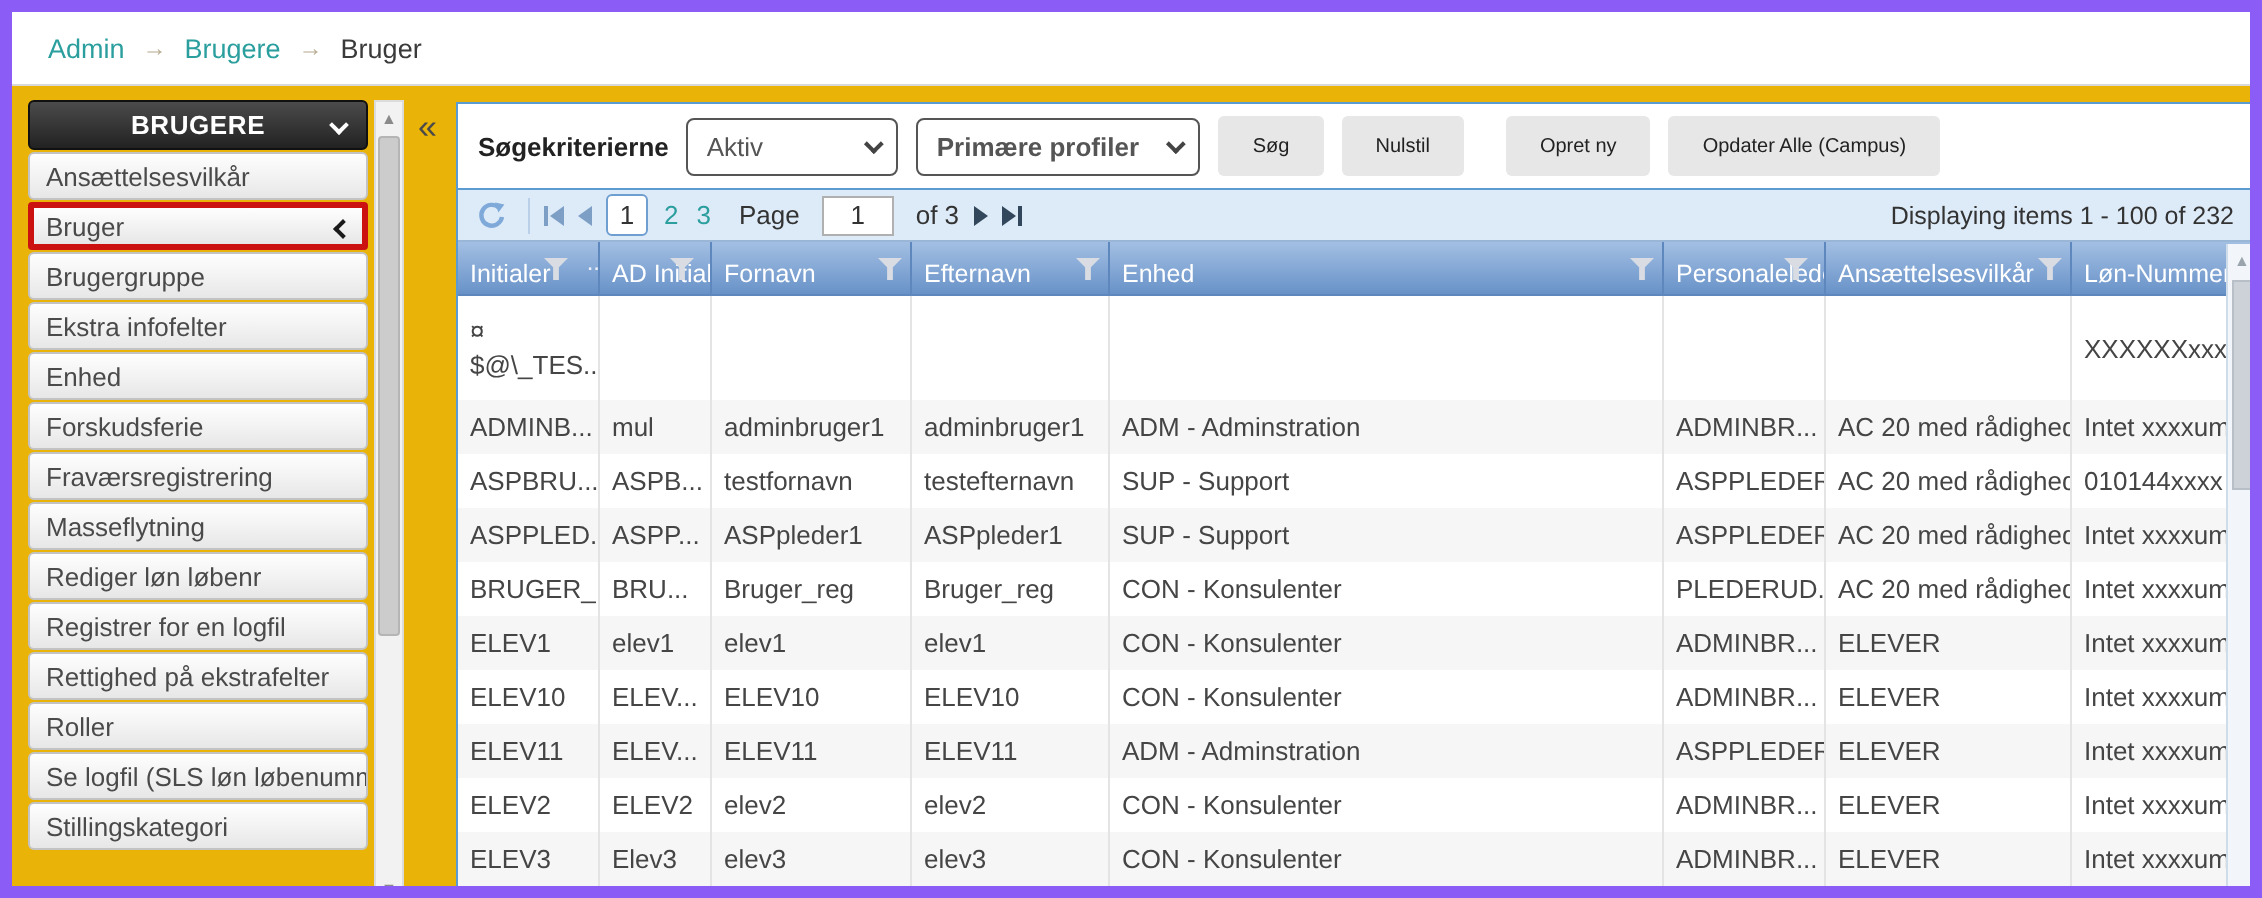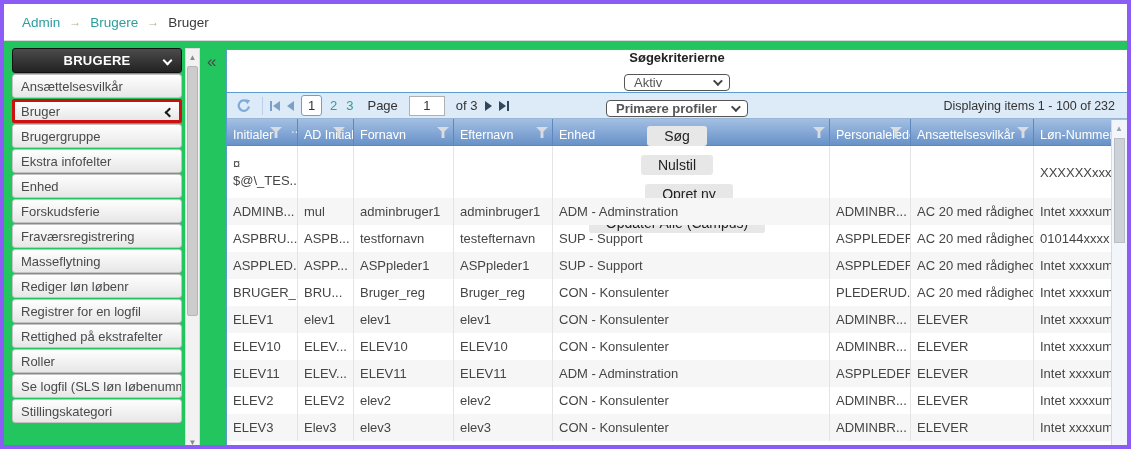--- a/index.html
+++ b/index.html
@@ -1,17 +1,17 @@
 <!DOCTYPE html>
 <html><head>
 <meta charset="utf-8">
 <style>
   * { margin:0; padding:0; box-sizing:border-box; }
   html,body { width:1131px; height:449px; background:#fff; font-family:"Liberation Sans", sans-serif; }
-  .frame { position:relative; width:1131px; height:449px; border:4px solid #8b5cf6; background:#22c55e; overflow:hidden; }
+  .frame { position:relative; width:1131px; height:449px; border:6px solid #8b5cf6; background:#eab308; overflow:hidden; }
 
   
   .breadcrumb { position:absolute; left:0; top:0; right:0; height:37px; background:#fff; border-bottom:1px solid #d9d9d9; display:flex; align-items:center; padding-left:18px; font-size:13.5px; gap:9px; }
   .bc-link { color:#2b9e9e; cursor:pointer; }
   .bc-current { color:#3a3a3a; }
   .bc-sep { color:#b9ac92; font-size:12px; }
 
   
   .sidebar { position:absolute; left:8px; top:44px; width:170px; }
   .sb-header { height:25px; background:linear-gradient(#4b4b4b,#222); border:1px solid #111; border-radius:3px; color:#fff; font-weight:bold; font-size:13px; display:flex; align-items:center; justify-content:center; position:relative; letter-spacing:.3px; cursor:pointer; }
@@ -24,28 +24,28 @@
   .sb-scroll .arr { position:absolute; left:0; width:13px; height:14px; display:flex; align-items:center; justify-content:center; color:#8a8a8a; font-size:8px; cursor:pointer; }
   .sb-scroll .arr.up { top:1px; }
   .sb-scroll .arr.down { bottom:1px; }
   .sb-scroll .thumb { position:absolute; left:1px; top:17px; width:11px; height:250px; background:#ccc; border:1px solid #b5b5b5; border-radius:2px; cursor:pointer; }
 
   .collapse-btn { position:absolute; left:203px; top:49px; width:18px; height:20px; color:#4a4a4a; font-size:17px; line-height:18px; cursor:pointer; }
 
   
   .panel { position:absolute; left:222px; top:45px; width:902px; height:398px; border:1px solid #5b9bd1; background:#fff; }
 
-  .toolbar { height:42px; display:flex; align-items:center; padding:0 10px; gap:9px;flex-direction:column; }
+  .toolbar { height:42px; display:flex; align-items:center; padding:0 10px; gap:9px; }
   .tb-label { font-size:13px; font-weight:bold; color:#222; }
   .select { height:29px; border:1px solid #555; border-radius:4px; background:#fff; display:flex; align-items:center; justify-content:space-between; padding:0 9px; font-size:13px; color:#555; cursor:pointer; }
   .select .chev { width:7px; height:7px; border-right:2px solid #444; border-bottom:2px solid #444; transform:rotate(45deg) translateY(-2px); }
   .sel-status { width:106px; }
   .sel-profile { width:142px;font-weight:bold; }
-  .btn { height:30px; background:#e7e7e7; border:none; border-radius:3px; padding:2px 17px; font-size:14px; color:#222; font-family:"Liberation Sans", sans-serif; cursor:pointer; }
-  .btn.opret { margin-left:24px; }
+  .btn { height:30px; background:#e7e7e7; border:none; border-radius:3px; padding:2px 17px; font-size:10px; color:#222; font-family:"Liberation Sans", sans-serif; cursor:pointer; }
+  .btn.opret { margin-left:12px; }
 
   .pagerbar { height:27px; background:#ddeaf7; border-top:1px solid #5b9bd1; border-bottom:1px solid #9ab6d6; display:flex; align-items:center; padding:0 8px; gap:7px; font-size:13px; color:#333; }
   .refresh { width:20px; height:18px; cursor:pointer; display:flex; align-items:center; }
   .vsep { width:1px; height:18px; background:#b9d0e8; }
   .pg-arrow { display:flex; align-items:center; cursor:pointer; }
   .tri { width:0; height:0; border-top:5px solid transparent; border-bottom:5px solid transparent; }
   .tri.left  { border-right:7px solid #7d9fc6; }
   .tri.right { border-left:7px solid #33475c; }
   .bar { width:2px; height:10px; }
   .bar.lt { background:#7d9fc6; margin-right:1px; }

